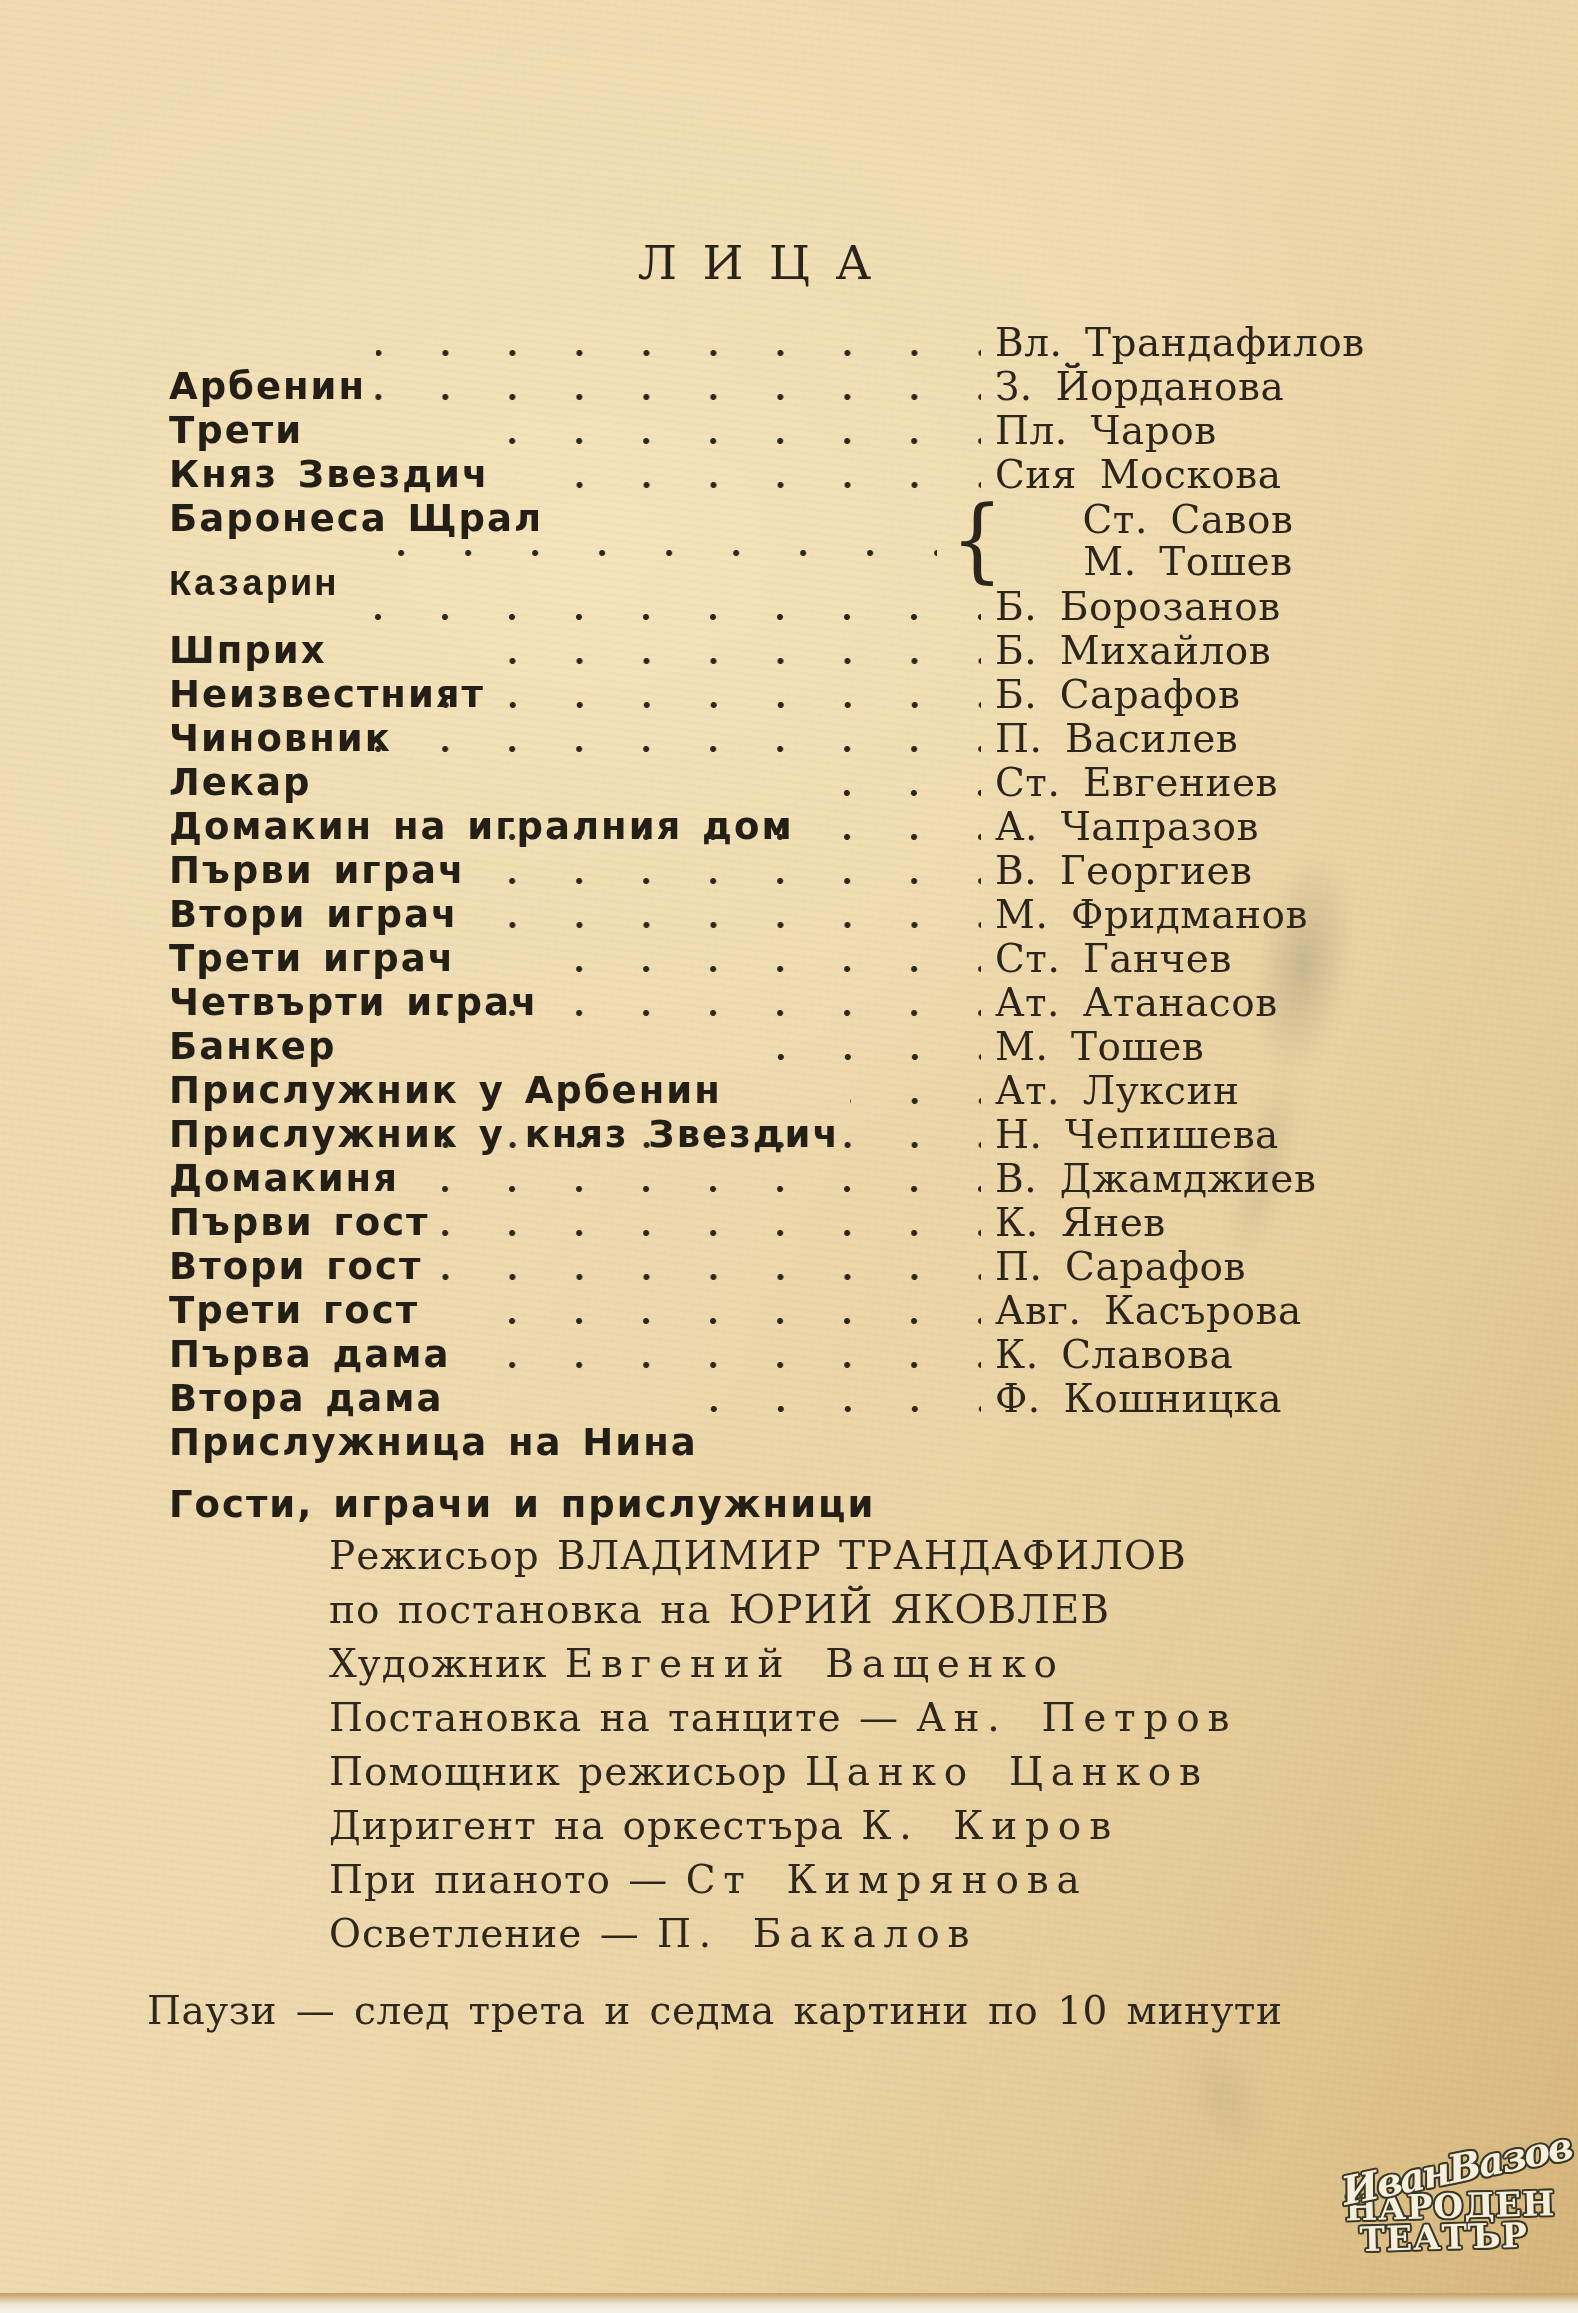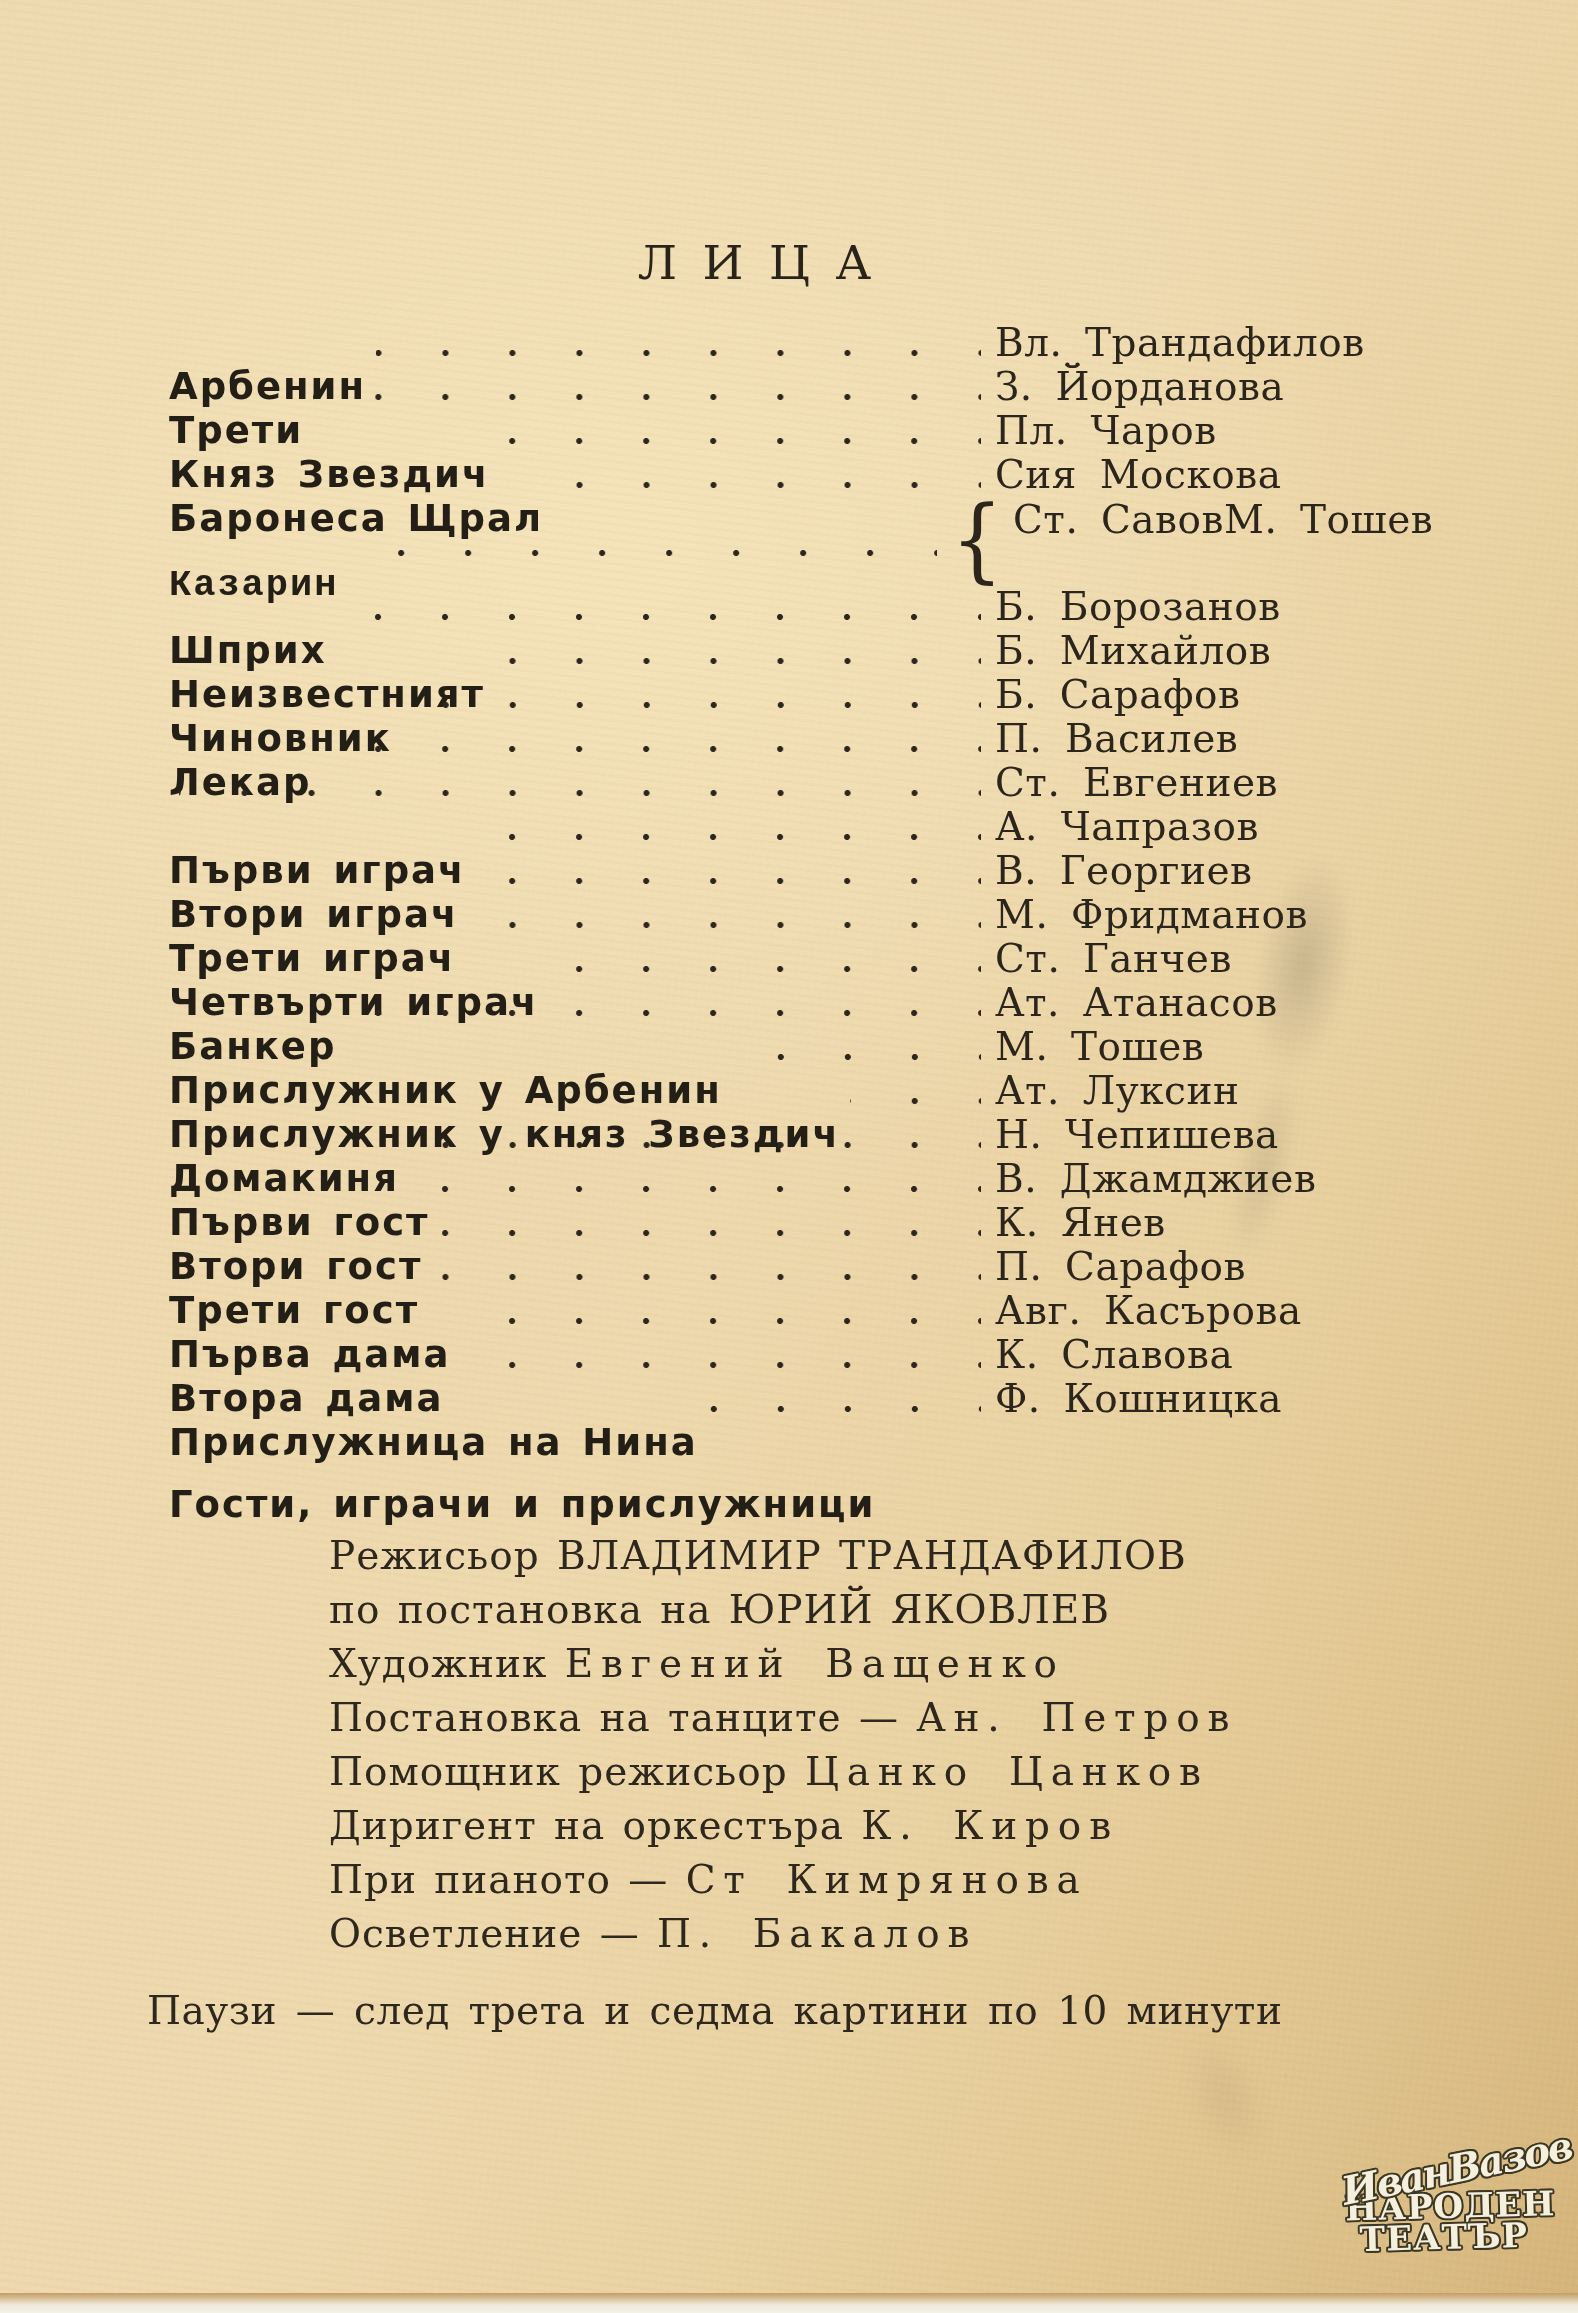--- a/index.html
+++ b/index.html
@@ -71,21 +71,21 @@
     letter-spacing:0.5px;word-spacing:9.8px;
     color:#2b251c;white-space:nowrap;
   }
   .brace{
     flex:none;
     font-family:"DejaVu Serif", serif;
     font-size:82px;line-height:86px;
     transform:scaleY(1.12);transform-origin:center;
     color:#2b251c;margin-right:9.8px;
   }
-  .actor-stack{flex:none;width:350px;display:flex;flex-direction:row;padding-top:2px;text-align:center;}
+  .actor-stack{flex:none;width:350px;display:flex;flex-direction:column;padding-top:2px;text-align:center;}
   .actor-line{
     font-family:"DejaVu Serif", serif;
     font-size:39px;line-height:42px;
     letter-spacing:0.5px;word-spacing:9.8px;
     color:#2b251c;white-space:nowrap;
   }
 
   .ensemble{
     position:absolute;left:169px;top:1483px;
     font-family:"DejaVu Sans", sans-serif;
@@ -195,20 +195,21 @@
         <span class="role">Чиновник</span>
         <span class="leader"></span>
         <span class="actor">Б. Сарафов</span>
       </div>
       <div class="cast-row">
         <span class="role">Лекар</span>
         <span class="leader"></span>
         <span class="actor">П. Василев</span>
       </div>
       <div class="cast-row">
+        <span class="role">Домакин на игралния дом</span>
         <span class="leader"></span>
         <span class="actor">Ст. Евгениев</span>
       </div>
       <div class="cast-row">
         <span class="role">Първи играч</span>
         <span class="leader"></span>
         <span class="actor">А. Чапразов</span>
       </div>
       <div class="cast-row">
         <span class="role">Втори играч</span>

